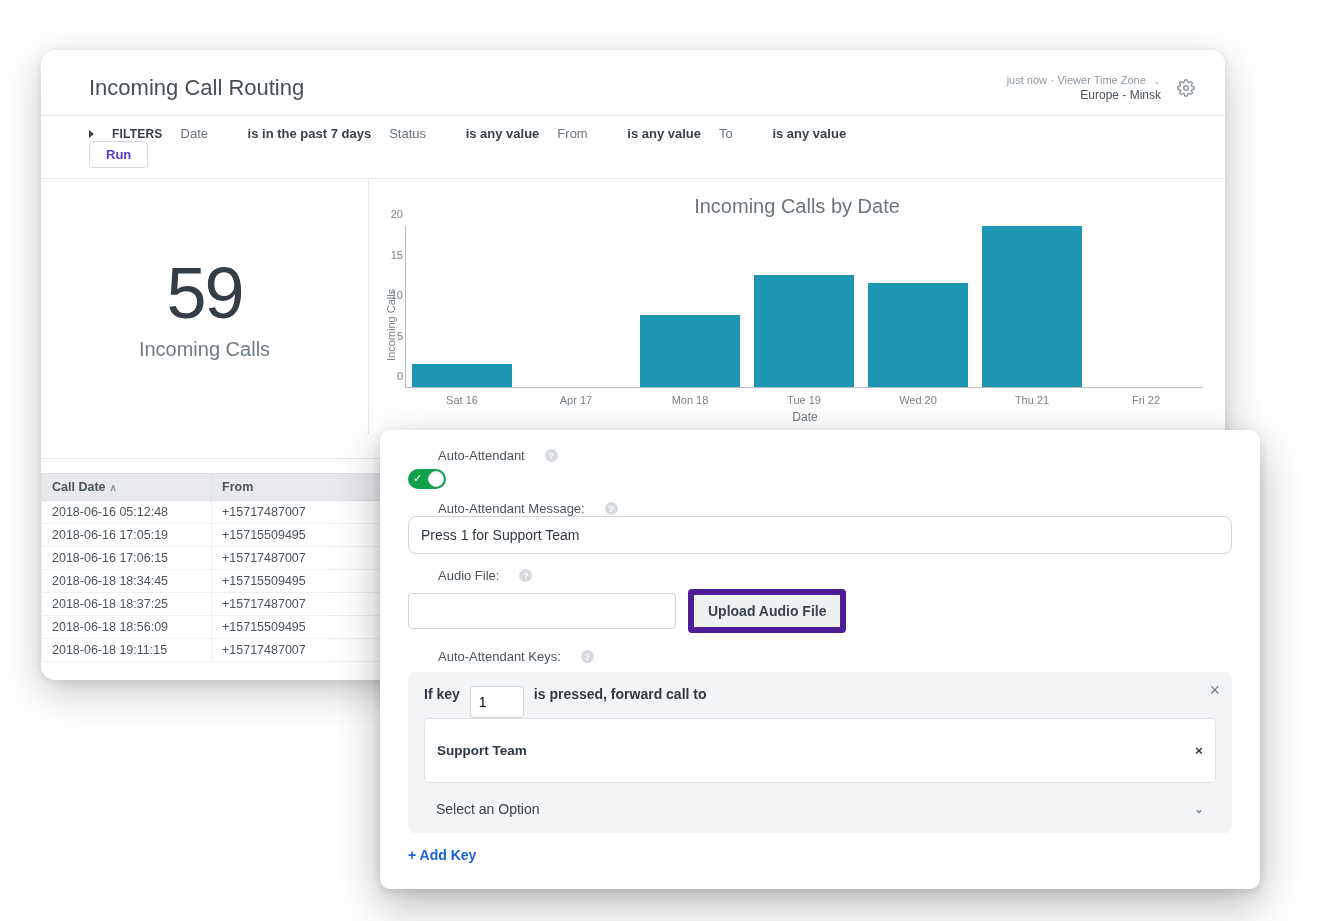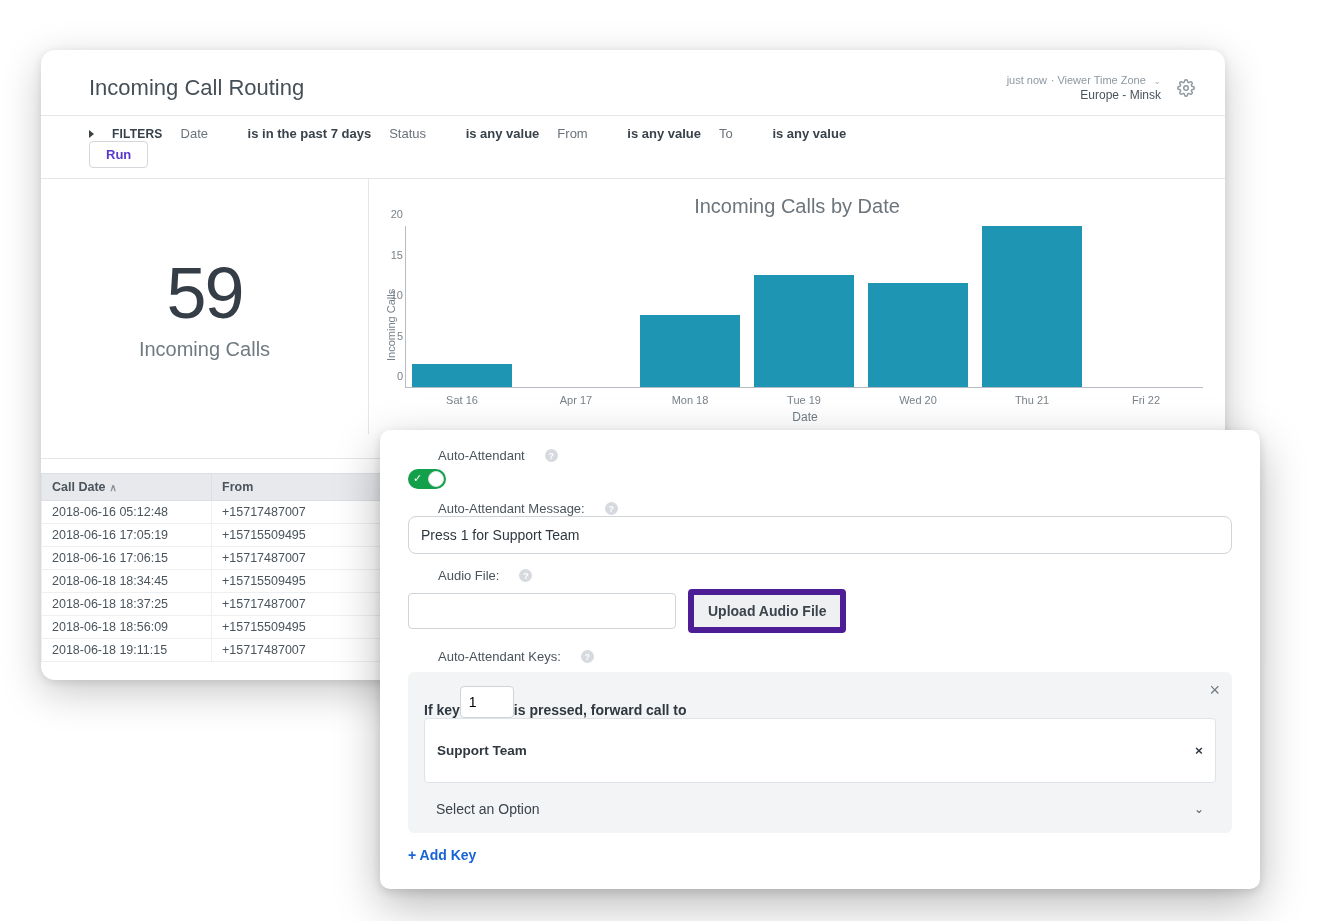--- a/index.html
+++ b/index.html
@@ -76,21 +76,21 @@
   .help { width:13px;height:13px; border-radius:50%; background:#d6dadf; color:#fff; font-size:9px; display:inline-flex; align-items:center; justify-content:center; font-weight:700;}
   .toggle { width:38px; height:20px; background:#12a04b; border-radius:20px; position:relative; margin:6px 0 12px 0;}
   .toggle .chk { position:absolute; left:5px; top:3px; color:#fff; font-size:11px;}
   .toggle .knob { position:absolute; right:2px; top:2px; width:16px;height:16px;border-radius:50%; background:#fff; border:1px solid #dce0e4;}
   .text-input { width:100%; border:1px solid #cfd4d9; border-radius:8px; padding:10px 12px; font-size:14px; color:#2f3840; margin:0 0 14px 0;}
   .audio-row { display:flex; align-items:center; gap:12px; margin:6px 0 16px 0;}
   .file-input { width:268px; height:36px; border:1px solid #cfd4d9; border-radius:4px;}
   .upload-btn { border:6px solid #4c1d95; background:#eef0f2; color:#3b444c; padding:8px 14px; border-radius:4px; font-size:14px; font-weight:600; cursor:pointer;}
   .keys-box { background:#f3f4f6; border-radius:6px; padding:14px 16px 14px 16px; margin-top:8px; position:relative;}
   .close-x { position:absolute; right:12px; top:8px; color:#737c84; font-size:18px; cursor:pointer;}
-  .key-sent { display:flex; align-items:flex-end; font-size:14px; color:#2f3840; font-weight:600;}
+  .key-sent { display:flex; align-items:flex-start; gap:10px; font-size:14px; color:#2f3840; font-weight:600;}
   .key-input { width:54px; height:32px; border:1px solid #cfd4d9; border-radius:4px; text-align:left; padding:0 8px; font-size:14px;}
   .pill { background:#fff; border:1px solid #dfe3e7; border-radius:4px; padding:24px 12px; font-size:13.5px; font-weight:700; color:#2f3840; display:flex; align-items:center; justify-content:space-between;}
   .pill .x { font-weight:700; color:#2f3840; cursor:pointer;}
   .select-row { margin-top:10px; padding:8px 12px 2px 12px; display:flex; align-items:center; justify-content:space-between; color:#3b444c; font-size:14px;}
   .chev-d { font-size:12px; color:#5a636b;}
   .add-key { color:#1863d6; font-size:14px; font-weight:600; margin-top:14px; cursor:pointer; display:inline-block;}
 </style>
 </head>
 <body>
 

